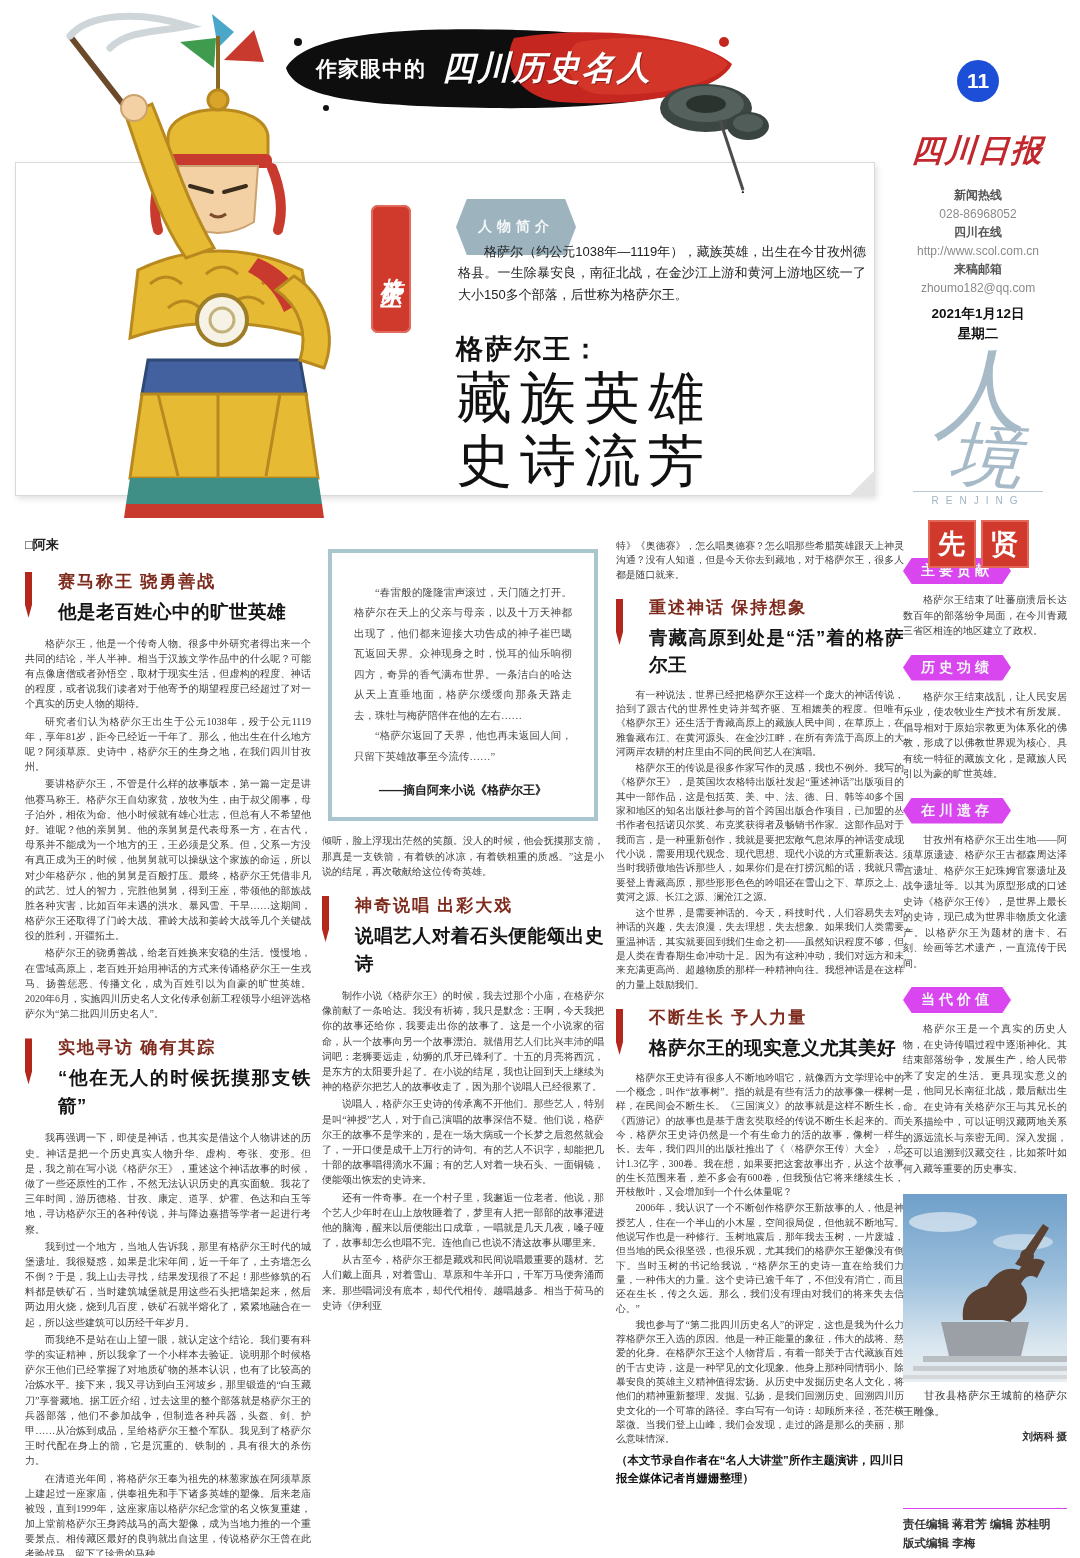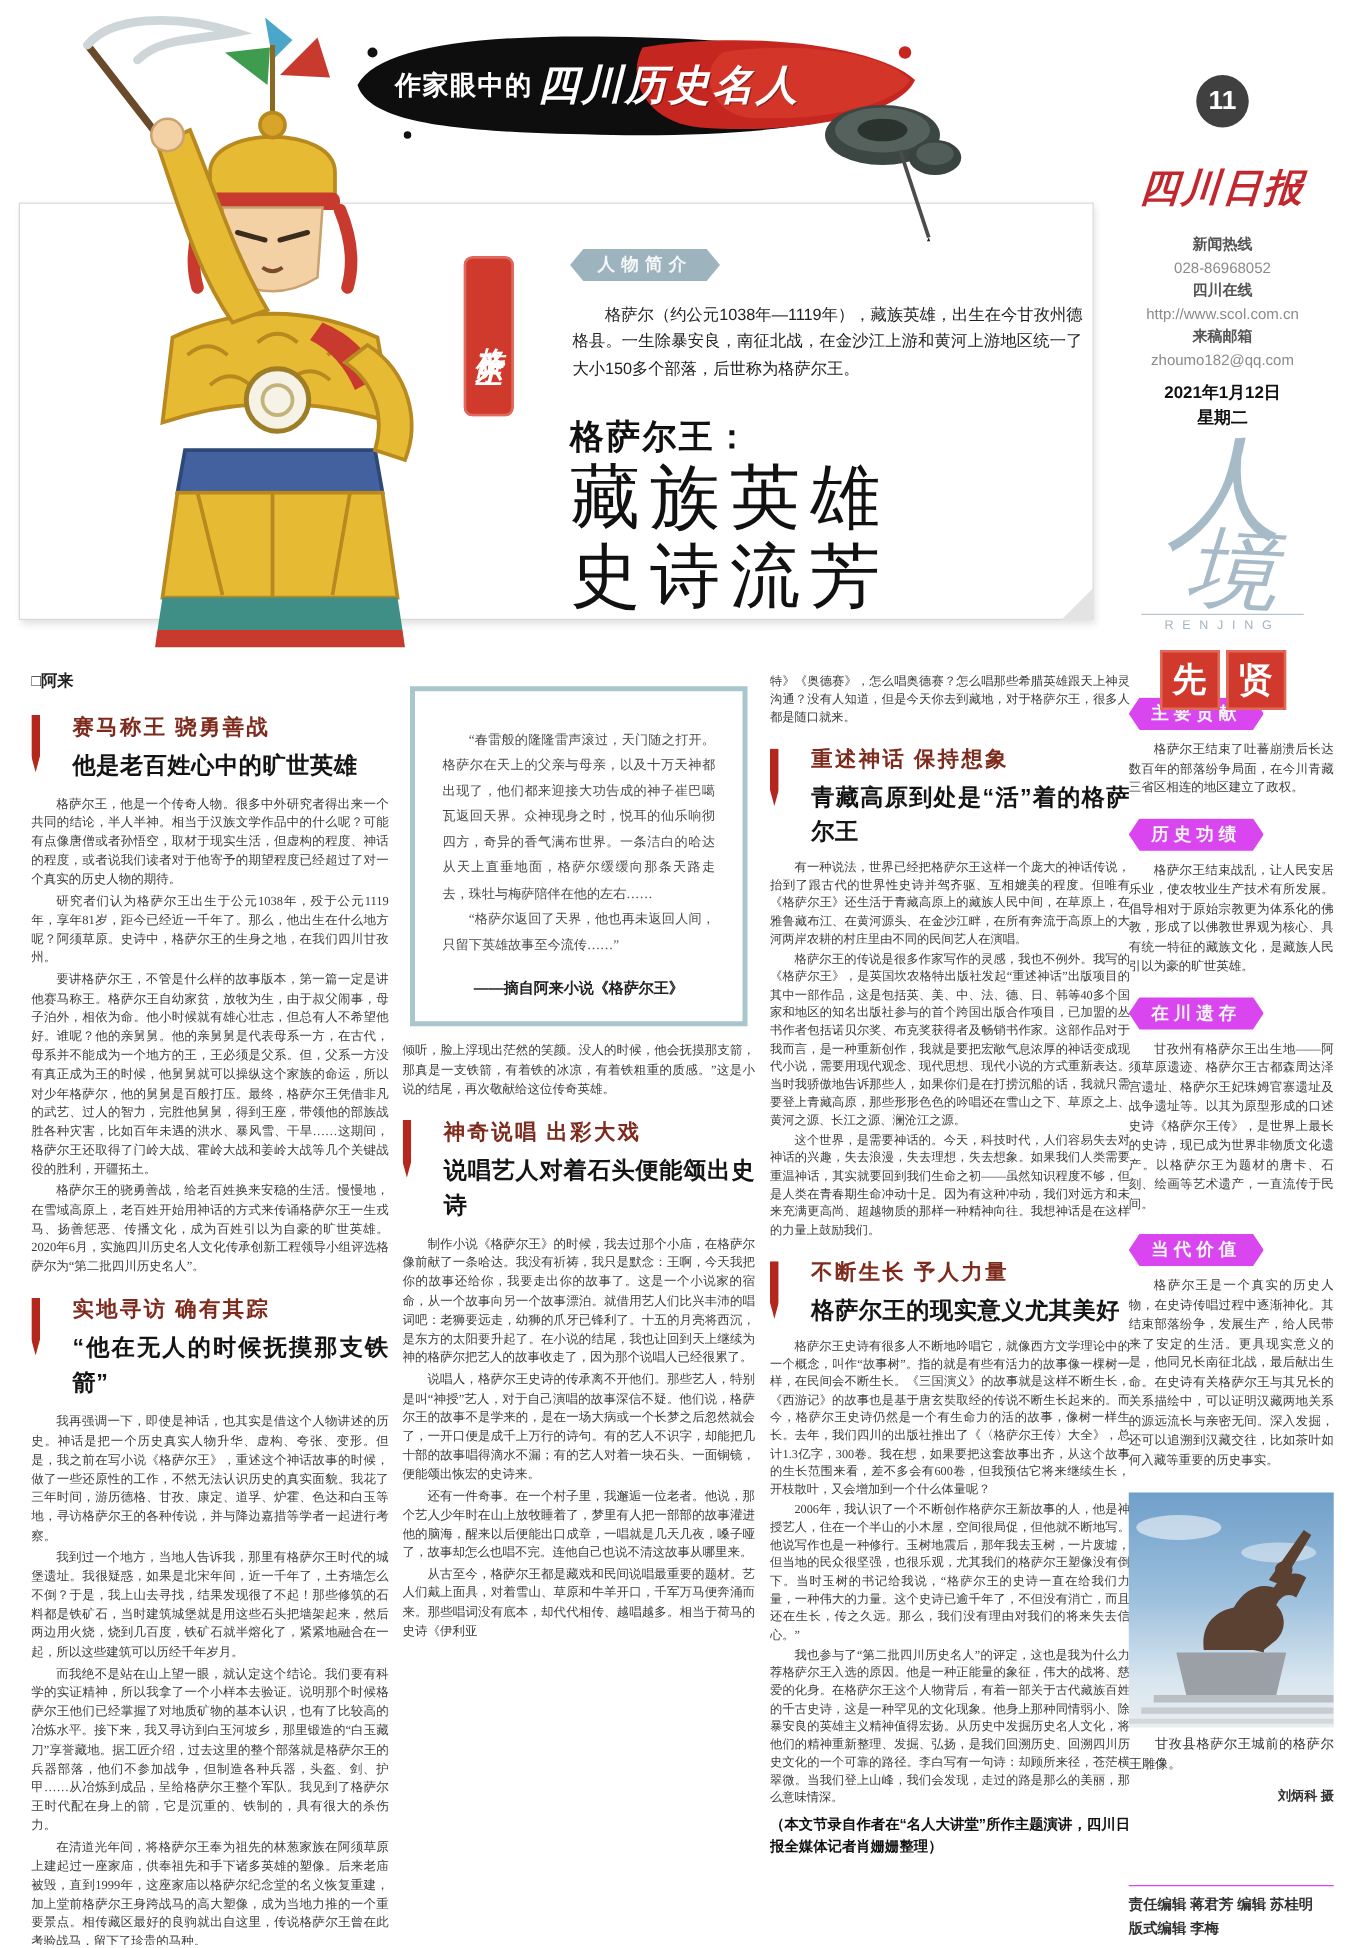--- a/index.html
+++ b/index.html
@@ -4,39 +4,39 @@
 <style>
   html,body{margin:0;padding:0;}
   body{background:#ffffff;font-family:"Liberation Sans","DejaVu Sans",sans-serif;}
   .page{position:relative;width:1080px;height:1558px;background:#ffffff;overflow:hidden;}
 
   
   .banner{position:absolute;left:278px;top:20px;width:458px;height:100px;z-index:6;}
   .banner svg{position:absolute;left:0;top:0;}
   .banner-text{position:absolute;left:38px;top:26px;white-space:nowrap;z-index:2;}
   .banner-prefix{color:#fff;font-weight:bold;font-size:21px;letter-spacing:1px;vertical-align:middle;}
-  .banner-title{color:#fff;font-family:"Liberation Serif","DejaVu Serif",serif;font-style:italic;font-weight:bold;font-size:33px;letter-spacing:2px;vertical-align:middle;margin-left:4px;text-shadow:1px 1px 0 rgba(0,0,0,.35);}
+  .banner-title{color:#fff;font-family:"Liberation Serif","DejaVu Serif",serif;font-style:italic;font-weight:bold;font-size:33px;letter-spacing:2px;vertical-align:middle;margin-left:16px;text-shadow:1px 1px 0 rgba(0,0,0,.35);}
   .inkstone{position:absolute;left:648px;top:78px;z-index:7;}
 
   
   .card{position:absolute;left:15px;top:162px;width:858px;height:332px;background:#fff;border:1px solid #d9d9d9;box-shadow:2px 3px 6px rgba(0,0,0,.12);z-index:2;}
   .card-curl{position:absolute;right:-1px;bottom:-1px;width:0;height:0;border-style:solid;border-width:0 0 26px 26px;border-color:transparent transparent #e3e3e3 transparent;}
-  .badge-ribbon{display:inline-block;background:#9db4bf;color:#f4f7f8;font-size:14px;font-weight:bold;letter-spacing:5px;padding:4px 22px;clip-path:polygon(0 50%,9% 0,91% 0,100% 50%,91% 100%,9% 100%);font-family:"Liberation Serif","DejaVu Serif",serif;}
+  .badge-ribbon{display:inline-block;background:#9db4bf;color:#f4f7f8;font-size:14px;font-weight:bold;letter-spacing:5px;padding:19px 22px;clip-path:polygon(0 50%,9% 0,91% 0,100% 50%,91% 100%,9% 100%);font-family:"Liberation Serif","DejaVu Serif",serif;}
   .profile-badge{position:absolute;left:440px;top:36px;}
   .profile-intro{position:absolute;left:442px;top:78px;width:408px;font-size:13px;line-height:1.65;color:#222;text-align:justify;text-indent:2em;}
   .main-title{position:absolute;left:440px;top:168px;color:#111;}
   .main-title .t-colon{font-size:27px;font-weight:bold;letter-spacing:2px;}
   .main-title .t-big{font-size:56px;font-weight:normal;letter-spacing:8px;line-height:1.12;}
   .gesar-seal{position:absolute;left:371px;top:205px;width:40px;height:128px;background:#cf3a2c;border-radius:7px;z-index:4;box-shadow:inset 0 0 0 2px #e06a5d;display:flex;align-items:center;justify-content:center;}
   .gesar-seal span{writing-mode:vertical-rl;color:#fff;font-family:"Liberation Serif","DejaVu Serif",serif;font-style:italic;font-size:21px;letter-spacing:4px;font-weight:bold;}
   .portrait{position:absolute;left:18px;top:8px;z-index:3;}
 
   
   .masthead{position:absolute;left:878px;top:60px;width:200px;text-align:center;z-index:2;}
-  .page-circle{width:42px;height:42px;border-radius:50%;background:#404040;color:#fff;font-size:21px;font-weight:bold;line-height:42px;margin:0 auto;}
+  .page-circle{width:42px;height:42px;border-radius:50%;background:#1d4ed8;color:#fff;font-size:21px;font-weight:bold;line-height:42px;margin:0 auto;}
   .brand{margin-top:28px;color:#c1272d;font-family:"Liberation Serif","DejaVu Serif",serif;font-style:italic;font-weight:bold;font-size:31px;letter-spacing:2px;transform:skewX(-4deg);}
   .contact{margin-top:14px;font-size:12px;line-height:1.55;}
   .contact .lbl{color:#555;font-weight:bold;}
   .contact .val{color:#8a8a8a;}
   .date-line{margin-top:6px;font-size:13.5px;font-weight:bold;color:#111;line-height:1.5;}
   .calligraphy{margin-top:10px;color:#a6bac7;font-family:"Liberation Serif","DejaVu Serif",serif;font-style:italic;line-height:.85;}
   .calligraphy .c1{font-size:92px;display:block;transform:rotate(-4deg);}
   .calligraphy .c2{font-size:72px;display:block;margin-top:-6px;transform:translateX(8px) rotate(3deg);}
   .pinyin{margin:4px auto 0;width:130px;border-top:1px solid #b7c6cf;color:#a0b4c1;font-size:10px;letter-spacing:7px;padding-top:3px;}
   .xianxian{margin-top:14px;display:flex;justify-content:center;gap:5px;}

